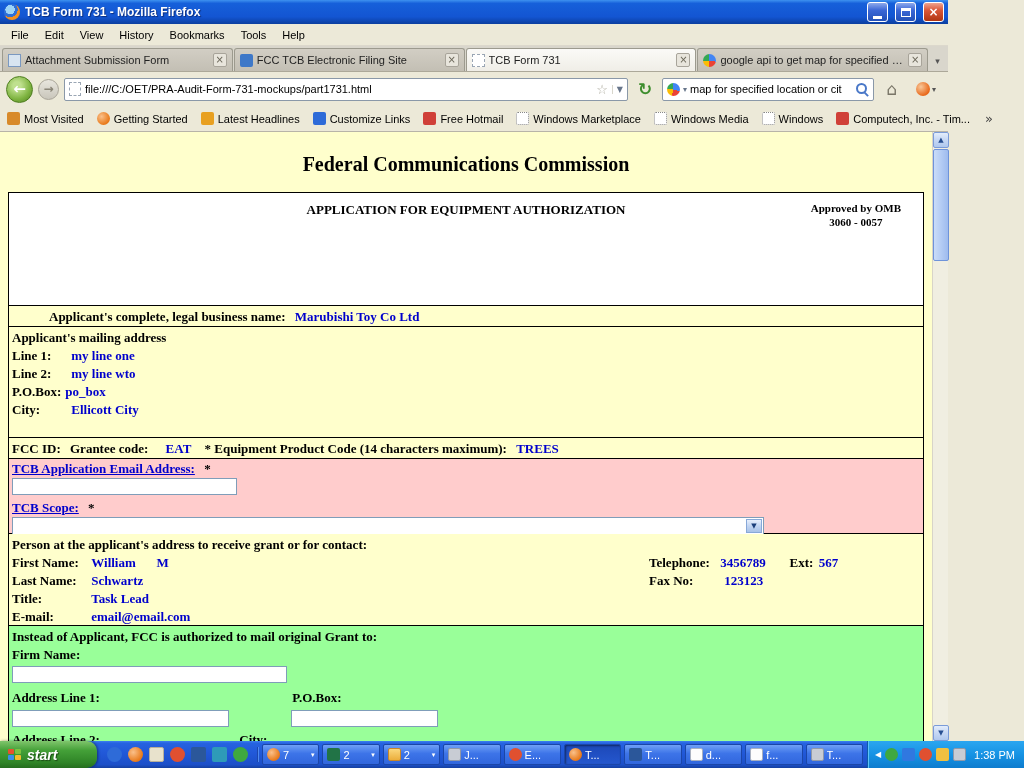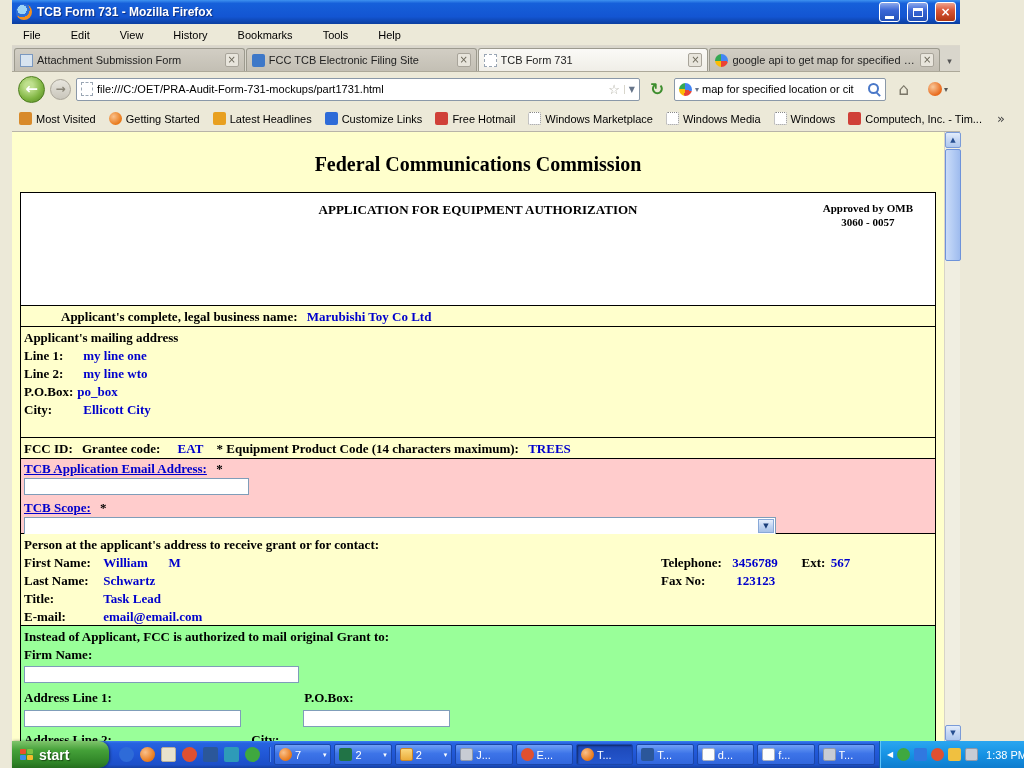--- a/index.html
+++ b/index.html
@@ -1,35 +1,35 @@
 <!DOCTYPE html>
 <html><head>
 <meta charset="utf-8">
 <style>
   * { margin:0; padding:0; box-sizing:border-box; }
   html,body { width:1024px; height:768px; overflow:hidden; }
   body { font-family:"Liberation Sans",sans-serif; background:#ECE9D8; position:relative; }
-  .screen { position:absolute; inset:0; width:948px; height:768px;margin-left:12px; }
+  .screen { position:absolute; inset:0; width:948px; height:768px; }
   [data-bind^="icons."] { font-family:"DejaVu Sans",sans-serif; }
 
   
   .titlebar { height:24px; background:linear-gradient(180deg,#3E92F0 0%,#1660DA 14%,#1355D2 70%,#0B3E9F 100%);
     display:flex; align-items:center; padding:0 4px; gap:5px; }
   .fx-icon { width:16px; height:16px; border-radius:50%; flex:none;
     background:radial-gradient(circle at 38% 35%, #9CD4F7 0 32%, #2E6FD8 33% 52%, #F4901E 53%); }
   .win-title { color:#fff; font-weight:bold; font-size:12px; text-shadow:1px 1px 1px #0A2C7C; flex:1; white-space:nowrap; overflow:hidden; }
   .winbtn { width:21px; height:20px; border:1px solid #fff; border-radius:3px; display:flex; align-items:center; justify-content:center;
     color:#fff; font-size:12px; font-weight:bold; margin-left:2px; flex:none;
     background:linear-gradient(180deg,#8DA9EC 0%,#3B67D6 40%,#2250B8 100%); }
   .winbtn.close { background:linear-gradient(180deg,#EEA490 0%,#DA5738 40%,#B03511 100%); }
   .glyph-min { width:9px; height:3px; background:#fff; margin-top:10px; }
   .glyph-max { width:10px; height:9px; border:1px solid #fff; border-top-width:3px; }
 
   
-  .menubar { height:22px; background:#ECE9D8; display:flex; align-items:center; padding-left:3px; border-bottom:1px solid #DCD8CC;gap:14px; }
+  .menubar { height:22px; background:#ECE9D8; display:flex; align-items:center; padding-left:3px; border-bottom:1px solid #DCD8CC; }
   .menu-item { font-size:11px; padding:3px 8px; color:#000; }
 
   
   .tabbar { height:26px; background:#D9D6CC; display:flex; align-items:flex-end; padding:0 2px; border-bottom:1px solid #ACA899; }
   .tab { width:246px; height:23px; display:flex; align-items:center; gap:4px; padding:0 5px; min-width:0;
     border:1px solid #9C9A8E; border-bottom:none; border-radius:3px 3px 0 0; margin-right:1px;
     background:linear-gradient(#D2CEC4,#C3BFB4); }
   .tab.active { background:linear-gradient(#FBFAF7,#F0EEE7); }
   .tab-label { font-size:11px; white-space:nowrap; overflow:hidden; text-overflow:ellipsis; flex:1; color:#222; }
   .tab-close { flex:none; width:14px; height:14px; border:1px solid #A8A49A; border-radius:2px; background:#E8E5DC;
@@ -135,21 +135,21 @@
 
   
   .taskbar { position:absolute; left:0; bottom:0; width:1024px; height:27px; display:flex; align-items:center;
     background:linear-gradient(180deg,#3C81F0 0%,#2663E0 8%,#2158D8 45%,#1C4FC8 88%,#16409F 100%); }
   .start-btn { height:27px; width:97px; flex:none; display:flex; align-items:center; gap:5px; padding-left:8px;
     background:linear-gradient(180deg,#7FC56C 0%,#44A038 35%,#2F8427 80%,#256E1E 100%);
     border-radius:0 10px 10px 0; box-shadow:1px 0 3px rgba(0,0,0,.45); }
   .start-flag { width:14px; height:12px; display:grid; grid-template-columns:6px 6px; grid-template-rows:5px 5px; gap:1px; }
   .start-flag div { border-radius:1px; }
   .fl-r { background:#E8502E; } .fl-g { background:#7DC242; } .fl-b { background:#3B8EEA; } .fl-y { background:#F4BC2C; }
-  .start-label { color:#fff; font-weight:bold; font-size:14px; text-shadow:1px 1px 1px #1A4A14; }
+  .start-label { color:#fff; font-weight:bold; font-style:italic; font-size:14px; text-shadow:1px 1px 1px #1A4A14; }
   .quicklaunch { display:flex; align-items:center; gap:6px; padding:0 9px 0 10px; flex:none;
     border-right:1px solid #1C46AC; box-shadow:1px 0 0 #4E8AF0; }
   .ql-icon { width:15px; height:15px; border-radius:2px; }
   .taskbtns { flex:1; display:flex; gap:3px; padding:0 4px; min-width:0; }
   .taskbtn { flex:1; max-width:60px; height:21px; display:flex; align-items:center; gap:3px; padding:0 4px; min-width:0;
     background:linear-gradient(#6FA0F6,#3D74E8 45%,#3166DD); border:1px solid #1B46A8; border-radius:2px; color:#fff; font-size:11px; }
   .taskbtn.pressed { background:linear-gradient(#1C48B8,#2557CE); box-shadow:inset 1px 1px 2px rgba(0,0,0,.45); }
   .tb-icon { width:13px; height:13px; border-radius:2px; flex:none; }
   .tb-label { white-space:nowrap; overflow:hidden; flex:1; }
   .tb-drop { font-size:7px; flex:none; }

